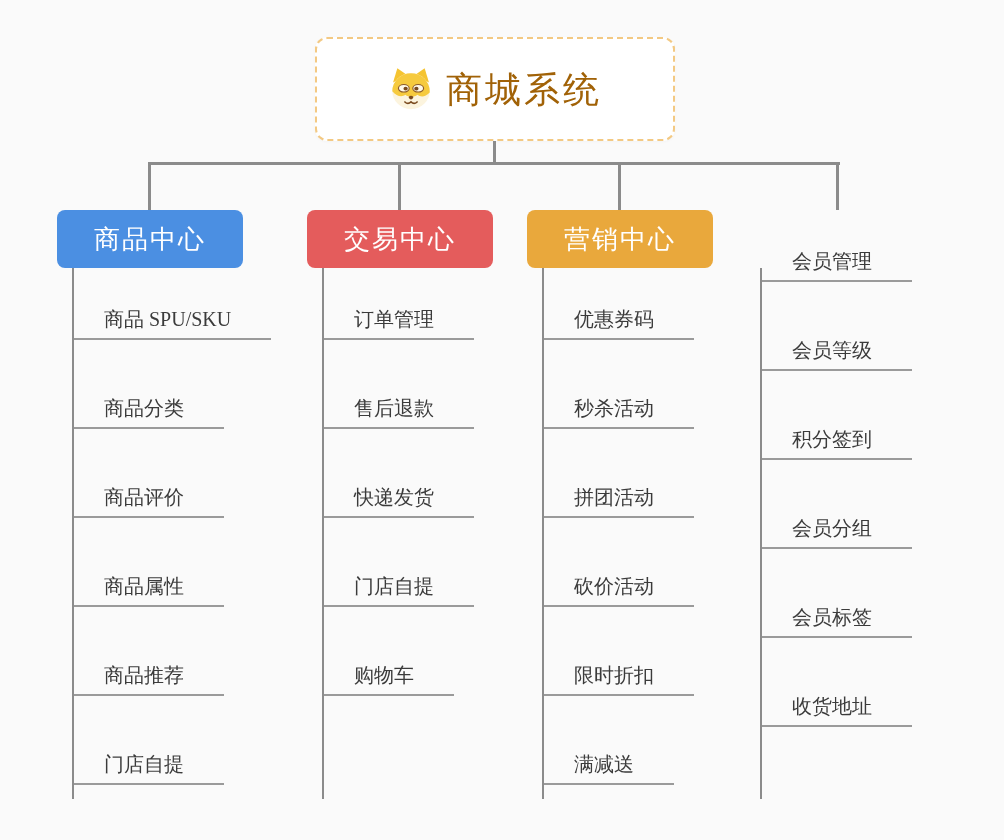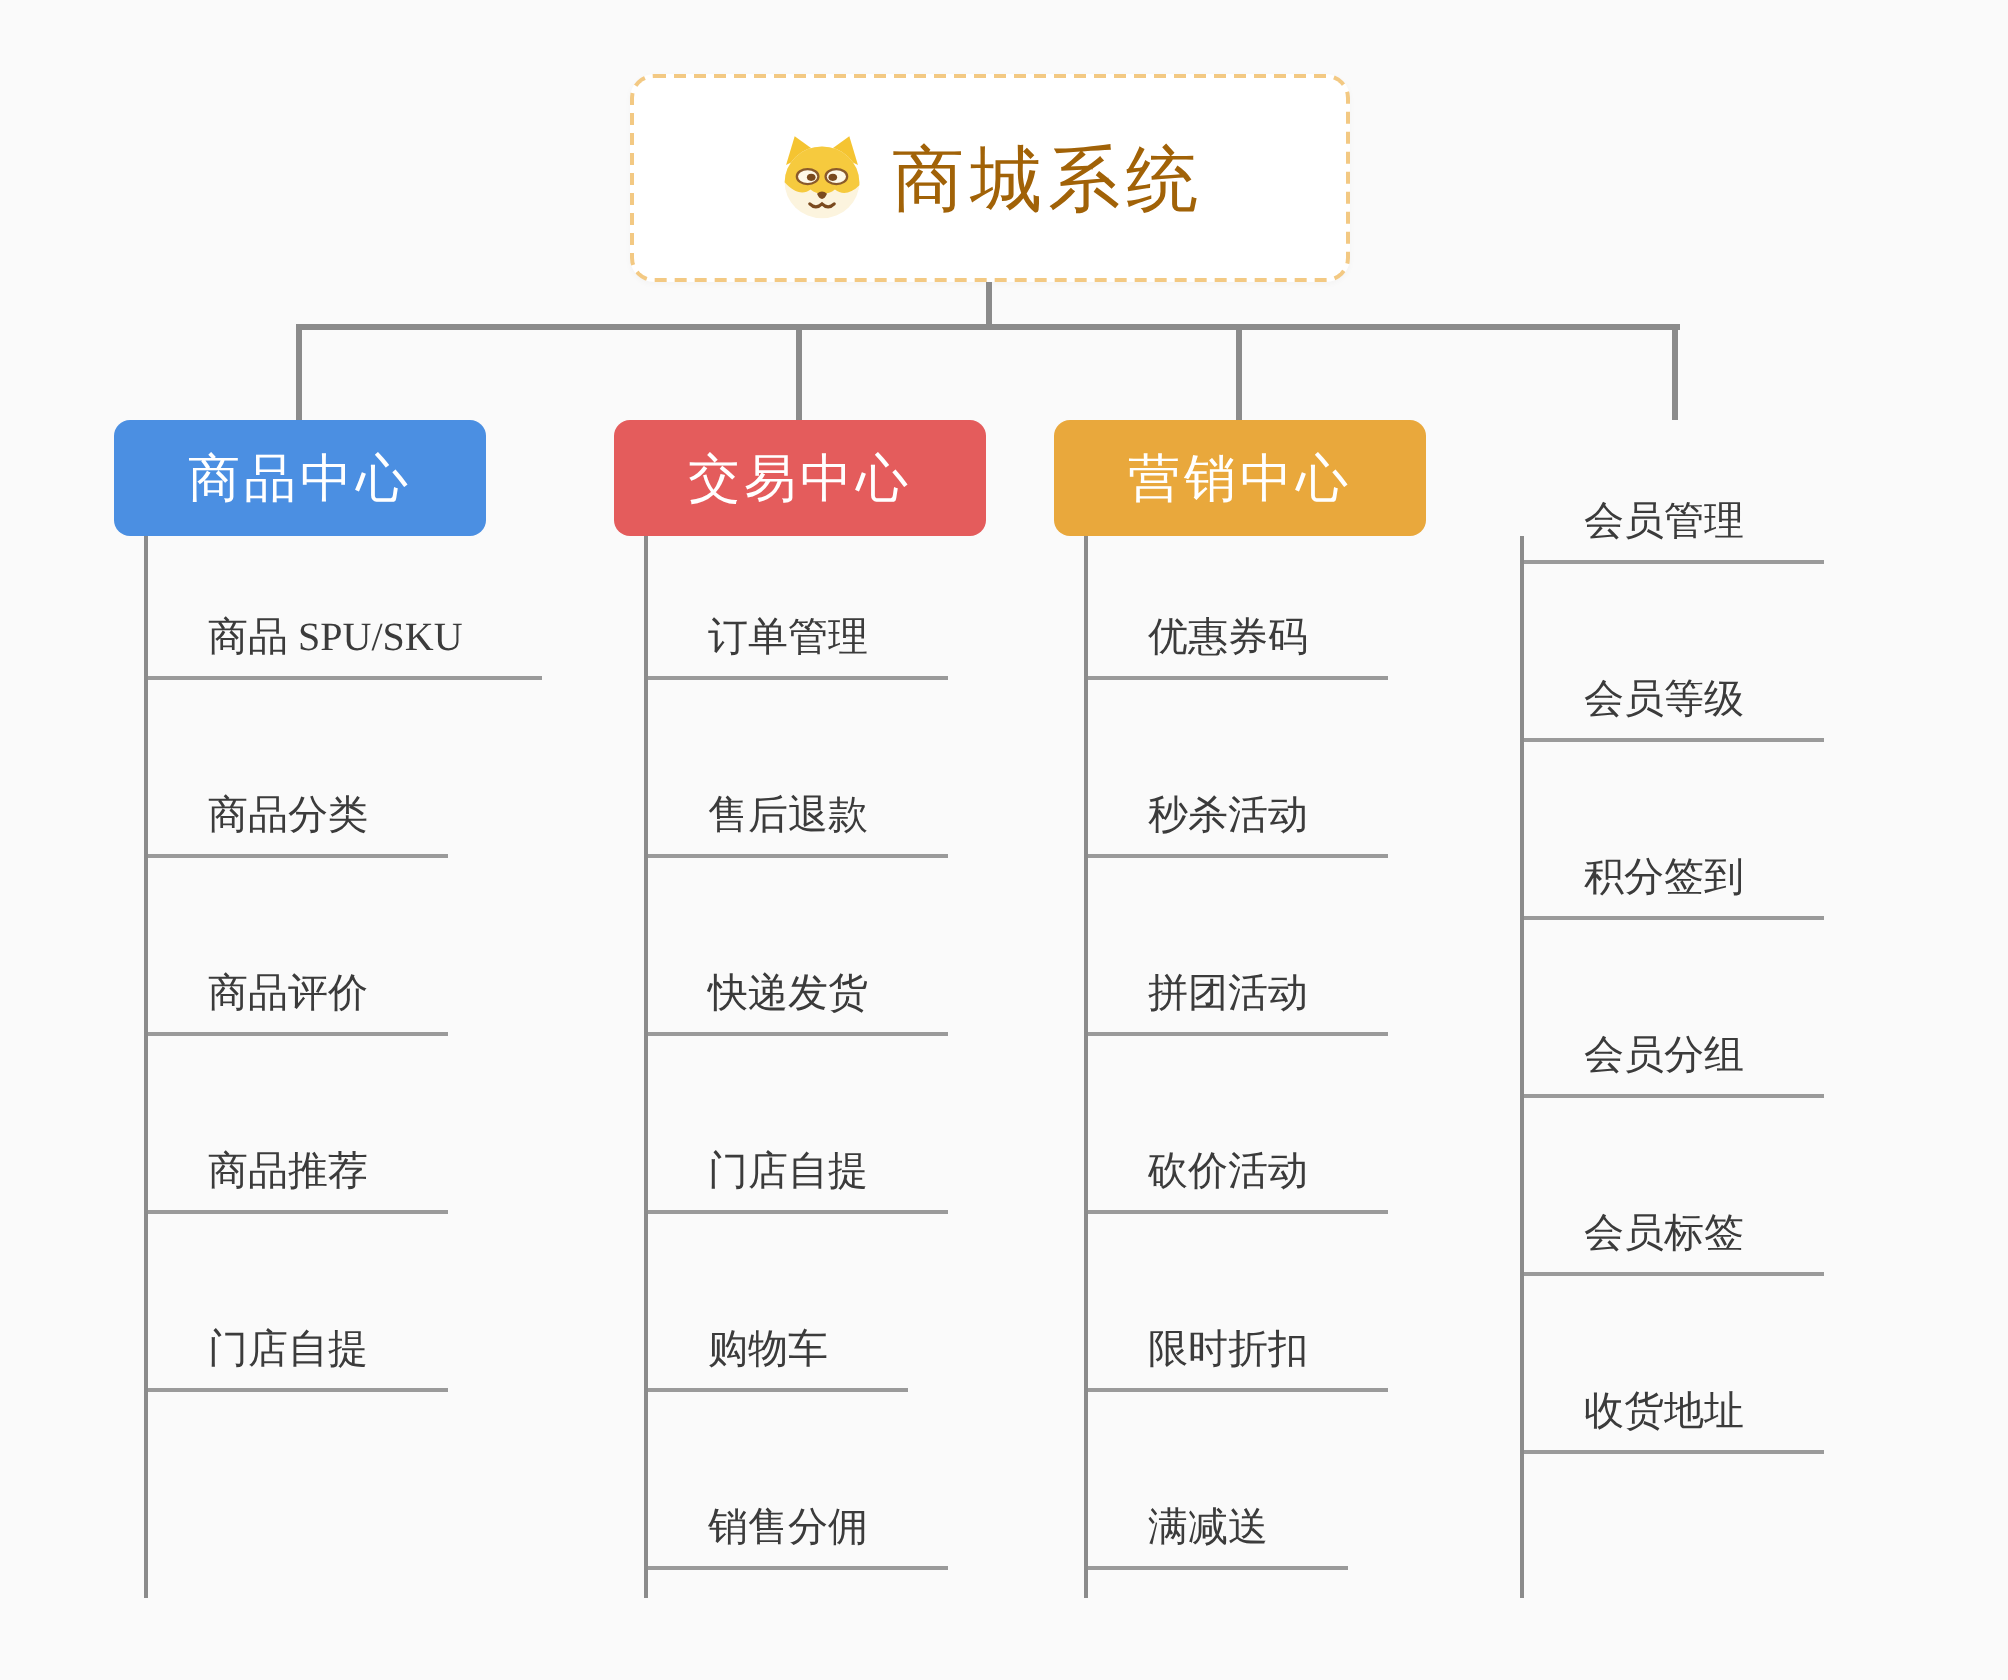--- a/index.html
+++ b/index.html
@@ -98,20 +98,23 @@
       <div class="item">
           <span class="lbl">商品 SPU/SKU</span>
         </div>
       <div class="item">
           <span class="lbl">商品分类</span>
         </div>
       <div class="item">
           <span class="lbl">商品评价</span>
         </div>
       <div class="item">
+          <span class="lbl">商品属性</span>
+        </div>
+      <div class="item">
           <span class="lbl">商品推荐</span>
         </div>
       <div class="item">
           <span class="lbl">门店自提</span>
         </div>
     </div>
   </div>
 
   <div class="col c2">
     <div class="branch" style="background-color: rgb(228, 92, 92);">交易中心</div>
@@ -124,23 +127,20 @@
           <span class="lbl">售后退款</span>
         </div>
       <div class="item">
           <span class="lbl">快递发货</span>
         </div>
       <div class="item">
           <span class="lbl">门店自提</span>
         </div>
       <div class="item">
           <span class="lbl">购物车</span>
-        </div>
-      <div class="item">
-          <span class="lbl">销售分佣</span>
         </div>
     </div>
   </div>
 
   <div class="col c3">
     <div class="branch" style="background-color: rgb(233, 168, 60);">营销中心</div>
     <div class="colline"></div>
     <div class="items">
       <div class="item">
           <span class="lbl">优惠券码</span>

